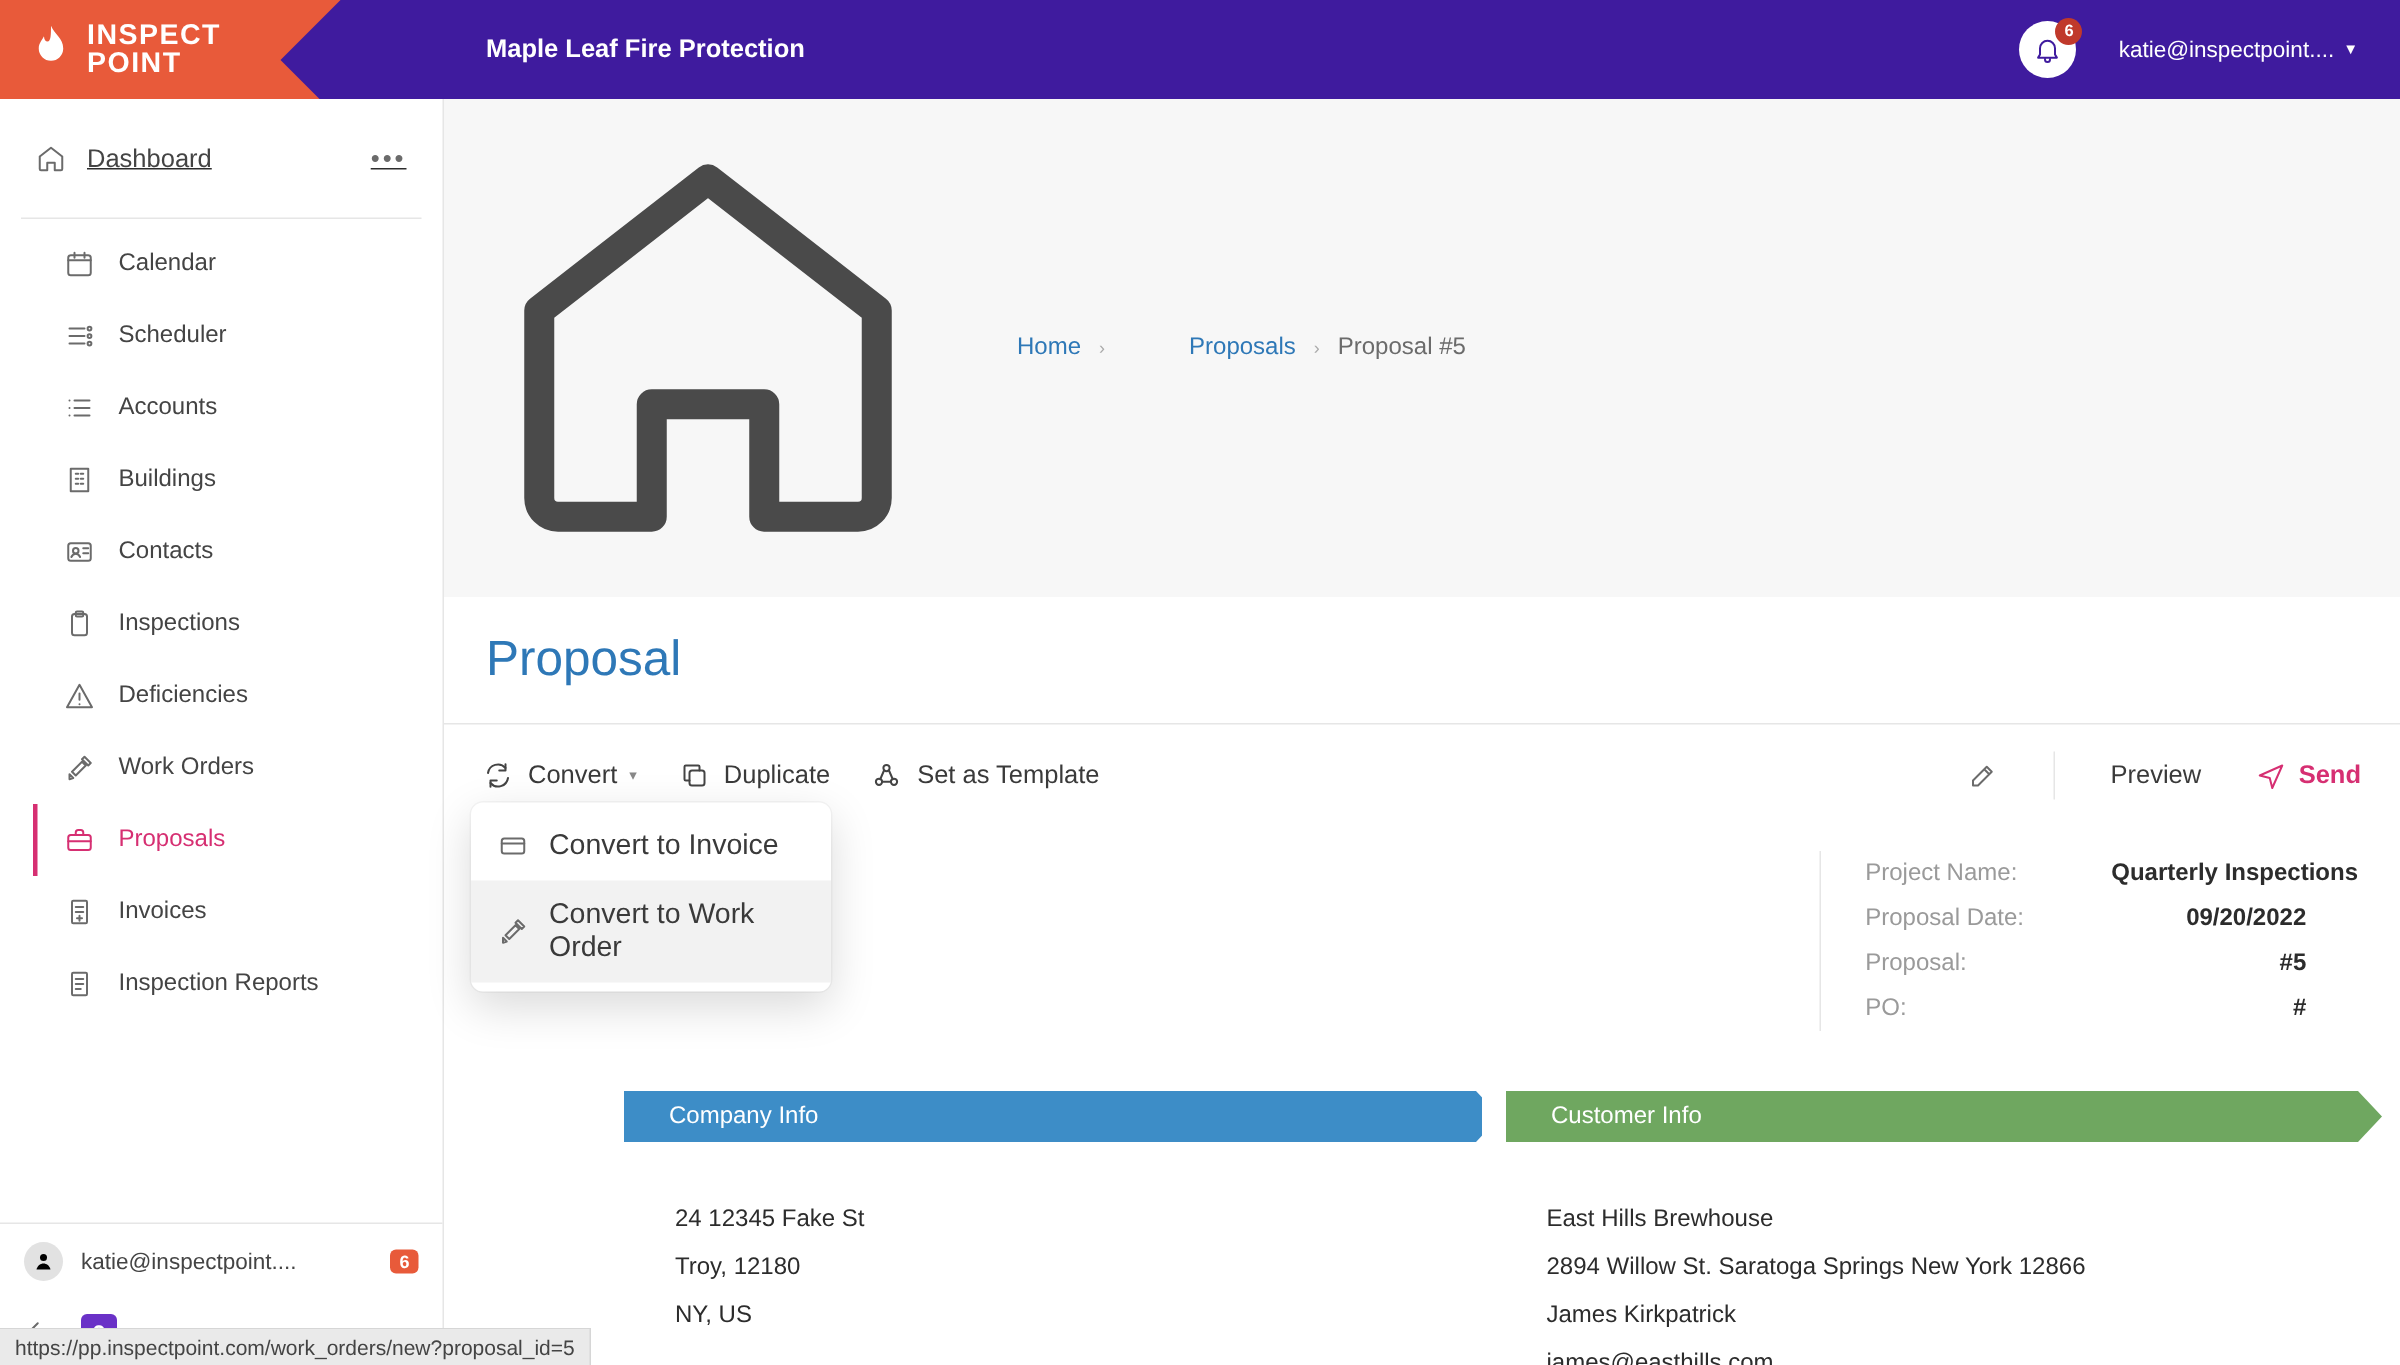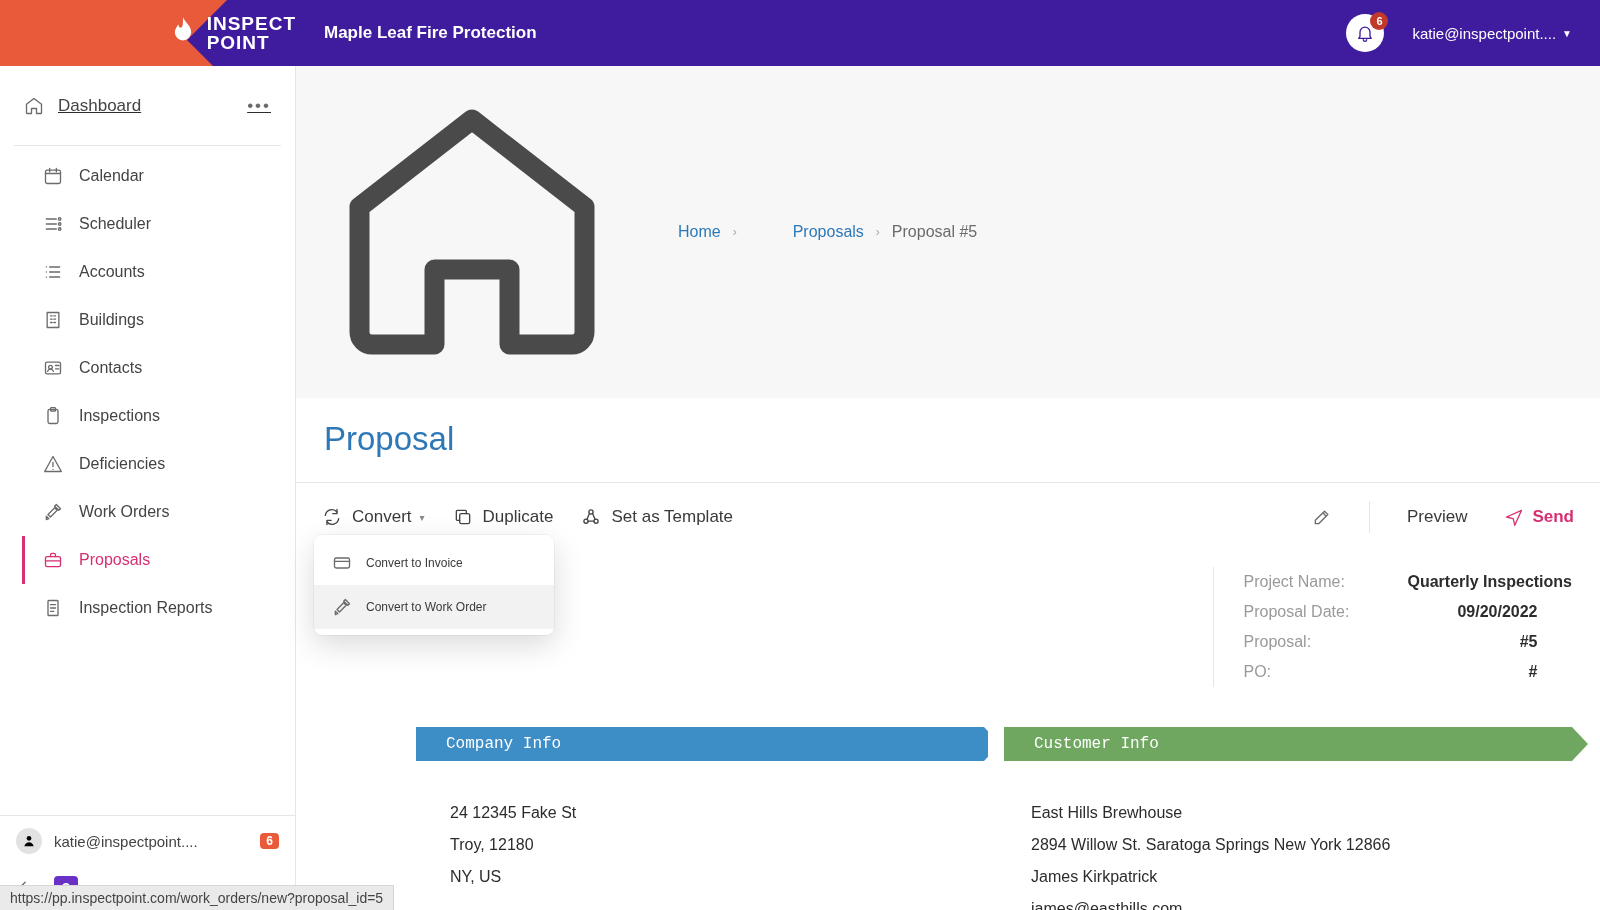--- a/index.html
+++ b/index.html
@@ -16,21 +16,21 @@
     --sidebar-w:296px;
   }
   *{box-sizing:border-box;}
   html,body{margin:0;padding:0;font-family:-apple-system,BlinkMacSystemFont,"Segoe UI",Helvetica,Arial,sans-serif;color:var(--text);font-size:15px;height:910px;width:1600px;overflow:hidden;background:#fff;}
   svg{display:block;}
   .icon{width:20px;height:20px;flex-shrink:0;color:#6b6b6b;}
   .icon svg{width:100%;height:100%;stroke:currentColor;fill:none;stroke-width:1.6;stroke-linecap:round;stroke-linejoin:round;}
 
   
   .topbar{position:absolute;top:0;left:0;right:0;height:66px;display:flex;z-index:20;}
-  .logo-block{width:var(--sidebar-w);height:100%;background:var(--brand-orange);display:flex;align-items:center;padding-left:20px;position:relative;overflow:hidden;justify-content:flex-end;}
+  .logo-block{width:var(--sidebar-w);height:100%;background:var(--brand-orange);display:flex;align-items:center;padding-left:20px;position:relative;overflow:hidden;}
   .logo-block::after{content:"";position:absolute;right:-60px;top:-30px;width:140px;height:140px;background:var(--brand-purple);transform:rotate(45deg);}
   .logo{display:flex;align-items:center;gap:10px;color:#fff;font-weight:800;position:relative;z-index:2;}
   .logo .flame{width:28px;height:34px;}
   .logo .txt{line-height:1;}
   .logo .txt .l1{font-size:19px;letter-spacing:1px;}
   .logo .txt .l2{font-size:19px;letter-spacing:1px;}
   .header-main{flex:1;background:var(--brand-purple);display:flex;align-items:center;padding:0 28px 0 28px;color:#fff;}
   .company-name{font-size:17px;font-weight:700;}
   .header-right{margin-left:auto;display:flex;align-items:center;gap:28px;}
   .bell-wrap{position:relative;width:38px;height:38px;border-radius:50%;background:#fff;display:flex;align-items:center;justify-content:center;}
@@ -68,33 +68,33 @@
   .tool-btn{display:flex;align-items:center;gap:10px;cursor:pointer;}
   .tool-btn .icon{width:20px;height:20px;color:#444;}
   .tool-btn .caret{font-size:10px;color:#888;margin-left:-2px;}
   .tool-right{margin-left:auto;display:flex;align-items:center;gap:37px;}
   .tool-sep{width:1px;height:32px;background:var(--border);}
   .send{color:var(--accent-pink);font-weight:600;display:flex;align-items:center;gap:8px;justify-content:flex-end;}
   .send .icon{color:var(--accent-pink);}
 
   
   .dropdown{position:absolute;top:52px;left:18px;width:240px;background:#fff;border-radius:8px;box-shadow:0 10px 30px rgba(0,0,0,.15),0 0 0 1px rgba(0,0,0,.04);padding:6px 0;z-index:30;}
-  .dd-item{display:flex;align-items:center;gap:14px;padding:12px 18px;font-size:12px;cursor:pointer;}
+  .dd-item{display:flex;align-items:center;gap:14px;padding:12px 18px;font-size:19px;cursor:pointer;}
   .dd-item:hover,.dd-item.hover{background:#f2f2f2;}
 
   
   .content{flex:1;overflow:auto;padding:0 28px 0 120px;}
   .meta{display:flex;justify-content:flex-end;padding:14px 0 40px;}
   .meta-table{border-left:1px solid var(--border);padding-left:30px;font-size:16px;}
   .meta-row{display:flex;gap:24px;padding:6px 0;}
   .meta-row .k{color:#9a9a9a;width:140px;}
   .meta-row .v{font-weight:600;min-width:130px;text-align:right;}
 
   .info-bands{display:flex;gap:0;margin-bottom:16px;}
-  .band{flex:1;position:relative;height:34px;line-height:34px;color:#fff;font-size:16px;font-weight:500;padding-left:30px;font-family:Liberation Mono, monospace;}
+  .band{flex:1;position:relative;height:34px;line-height:34px;color:#fff;font-size:16px;font-weight:500;padding-left:30px;}
   .band::before{content:"";position:absolute;left:-16px;top:0;border-top:17px solid transparent;border-bottom:17px solid transparent;}
   .band::after{content:"";position:absolute;right:-16px;top:0;border-top:17px solid transparent;border-bottom:17px solid transparent;}
   .band.blue{background:var(--brand-blue);}
   .band.blue::before{border-left:16px solid #fff;}
   .band.blue::after{border-left:16px solid var(--brand-blue);}
   .band.green{background:var(--brand-green);margin-left:20px;}
   .band.green::before{border-left:16px solid #fff;left:-16px;}
   .band.green::after{border-left:16px solid var(--brand-green);}
 
   .info-cols{display:flex;gap:40px;padding:20px 0 40px 34px;font-size:16px;line-height:2;}
@@ -303,20 +303,28 @@
         </span>
         <span>Work Orders</span>
       </div>
       <div class="nav-item active">
         <span class="icon">
           <svg viewBox="0 0 24 24">
             <use href="#ic-briefcase"></use>
           </svg>
         </span>
         <span>Proposals</span>
+      </div>
+      <div class="nav-item">
+        <span class="icon">
+          <svg viewBox="0 0 24 24">
+            <use href="#ic-invoice"></use>
+          </svg>
+        </span>
+        <span>Invoices</span>
       </div>
       <div class="nav-item">
         <span class="icon">
           <svg viewBox="0 0 24 24">
             <use href="#ic-report"></use>
           </svg>
         </span>
         <span>Inspection Reports</span>
       </div>
     </nav>

